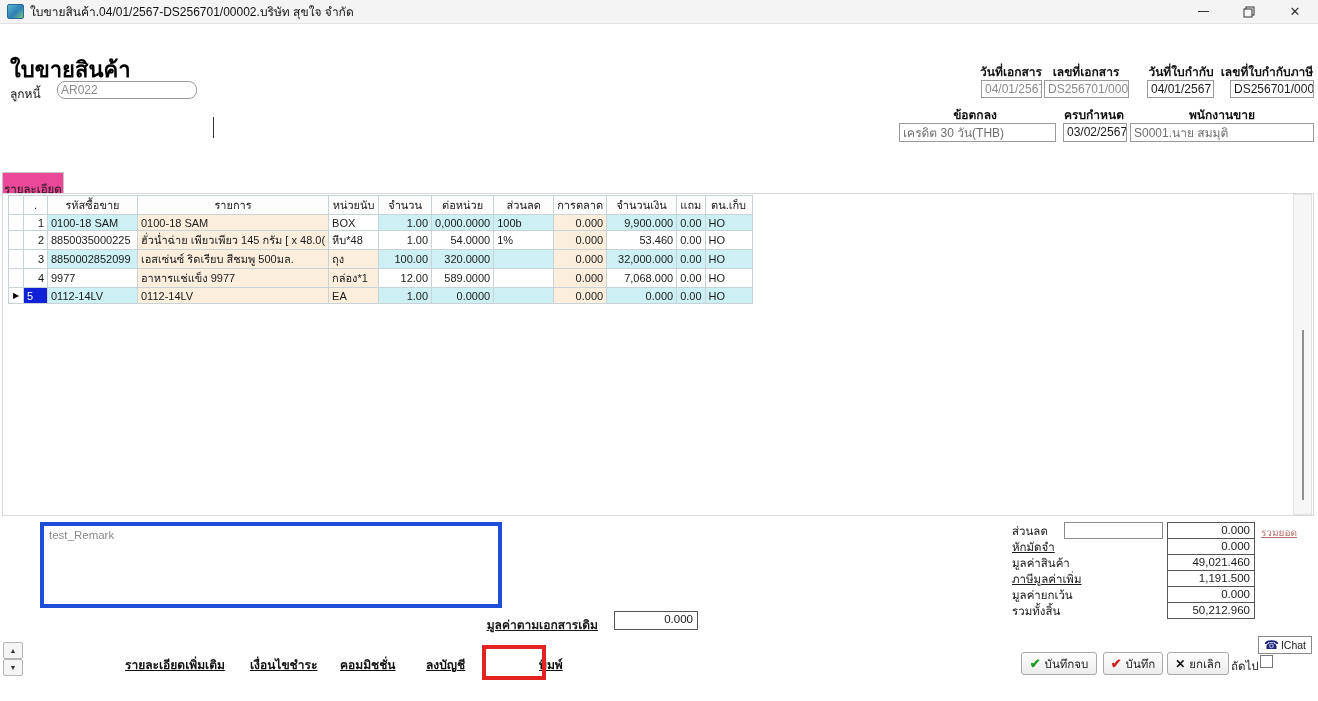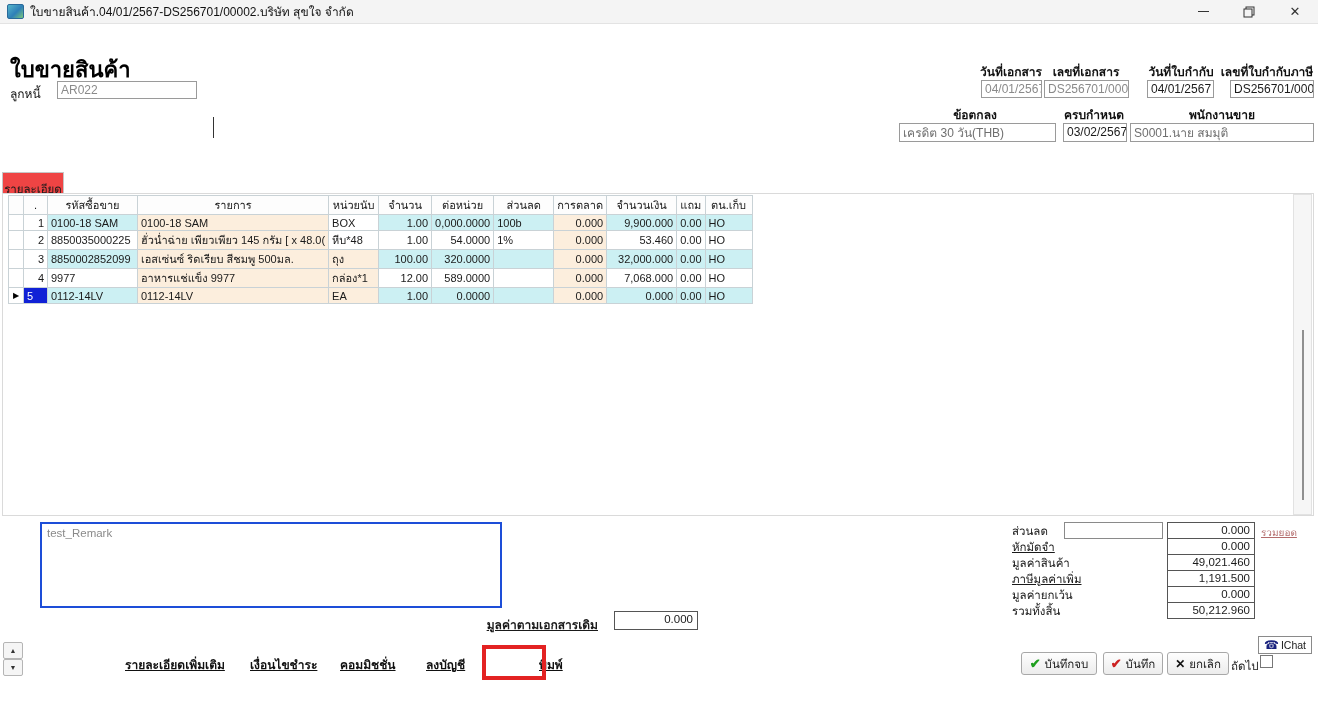--- a/index.html
+++ b/index.html
@@ -39,21 +39,21 @@
   .field{position:absolute;background:#fff;border:1px solid #9a9a9a;font-size:12px;
          padding:1px 3px;box-sizing:border-box;overflow:hidden;white-space:nowrap;}
   .field.gray{color:#8a8a8a;}
   .addr-box{position:absolute;left:7px;top:105px;width:204px;height:57px;border:1px solid #8a8a8a;
             background:#fff;font-size:11.5px;line-height:13px;padding:1px 4px;overflow:hidden;}
   .text-cursor{position:absolute;left:213px;top:117px;width:1px;height:21px;background:#333;}
   .combo{position:absolute;background:#fff;border:1px solid #9a9a9a;box-sizing:border-box;
          display:flex;align-items:center;font-size:12px;justify-content:center;}
   .combo .val{flex:1;padding:0 3px;color:#6f6f6f;overflow:hidden;white-space:nowrap;}
   
-  .tab{position:absolute;left:2px;top:172px;width:62px;height:32px;background:#ef4444;
+  .tab{position:absolute;left:2px;top:172px;width:62px;height:32px;background:#ec4899;
        border:1px solid #c6c6c6;border-bottom:none;box-sizing:border-box;
        display:flex;align-items:center;justify-content:center;font-size:11.5px;}
   .detail-panel{position:absolute;left:2px;top:193px;width:1312px;height:323px;background:#fff;
                 border:1px solid #dadada;box-sizing:border-box;}
   .scroll-strip{position:absolute;left:1293px;top:194px;width:19px;height:321px;background:#f6f6f6;
                 border:1px solid #e2e2e2;box-sizing:border-box;}
   .scroll-thumb{position:absolute;left:8px;top:135px;width:2px;height:170px;background:#8f8f8f;}
   
   table.grid{position:absolute;left:8px;top:195px;border-collapse:collapse;table-layout:fixed;
              font-size:11px;background:#fff;}
@@ -61,21 +61,21 @@
                     white-space:nowrap;box-sizing:border-box;font-weight:normal;}
   .grid th{background:#fdfdfd;text-align:center;}
   .grid td.num,.grid td.r{text-align:right;}
   .grid .c-desc,.grid .c-mkt{background:#fceedd;}
   tr.odd .c-code,tr.odd .c-qty,tr.odd .c-price,tr.odd .c-disc,tr.odd .c-amt,
   tr.odd .c-free,tr.odd .c-wh{background:#ccf0f3;}
   tr.u-peach .c-unit{background:#fceedd;}
   .grid td.sel{background:#1021d6;color:#fff;text-align:left;}
   .grid td.c-ind{padding:0 1px;text-align:center;font-size:8px;color:#000;}
   
-  .remark-box{position:absolute;left:40px;top:522px;width:462px;height:86px;border:2px solid #1d4ed8;
+  .remark-box{position:absolute;left:40px;top:522px;width:462px;height:86px;border:4px solid #1d4ed8;
               background:#fff;font-size:11.5px;color:#8a8a8a;padding:3px 5px;box-sizing:border-box;}
   .origdoc-lbl{position:absolute;left:470px;top:615px;width:128px;text-align:right;font-weight:bold;
                text-decoration:underline;font-size:12px;}
   .origdoc-box{position:absolute;left:614px;top:611px;width:84px;height:19px;border:1px solid #555;
                background:#fff;font-size:11.5px;text-align:right;padding:1px 4px;box-sizing:border-box;}
   .sum-lbl{position:absolute;left:1012px;font-size:11.5px;height:17px;display:flex;align-items:center;}
   .sum-lbl.link{text-decoration:underline;}
   .sum-val{position:absolute;left:1167px;width:88px;height:17px;border:1px solid #555;background:#fff;
            box-sizing:border-box;font-size:11.5px;text-align:right;padding:1px 4px;}
   .disc-input{position:absolute;left:1064px;top:522px;width:99px;height:17px;border:1px solid #8a8a8a;
@@ -129,21 +129,21 @@
       </span>
       <span class="winbtn">
           <span class="close-glyph">✕</span>
         </span>
     </div>
   </div>
 
 
   <div class="doc-title">ใบขายสินค้า</div>
   <span class="lbl" style="left:10px;top:84px;">ลูกหนี้</span>
-  <div class="field gray" style="left:57px;top:81px;width:140px;height:18px;">AR022</div>
+  <div class="field gray" style="left:57px;top:81px;width:140px;height:18px;border-radius:8px;">AR022</div>
   <div class="text-cursor"></div>
 
   <span class="lbl b" style="left:966px;top:62px;width:90px;text-align:center;">วันที่เอกสาร</span>
   <span class="lbl b" style="left:1041px;top:62px;width:90px;text-align:center;">เลขที่เอกสาร</span>
   <span class="lbl b" style="left:1136px;top:62px;width:90px;text-align:center;">วันที่ใบกำกับ</span>
   <span class="lbl b" style="left:1216px;top:62px;width:102px;text-align:center;">เลขที่ใบกำกับภาษี</span>
 
   <div class="field gray" style="left:981px;top:80px;width:61px;height:18px;">04/01/2567</div>
   <div class="field gray" style="left:1044px;top:80px;width:85px;height:18px;">DS256701/00002</div>
   <div class="field" style="left:1147px;top:80px;width:67px;height:18px;">04/01/2567</div>

